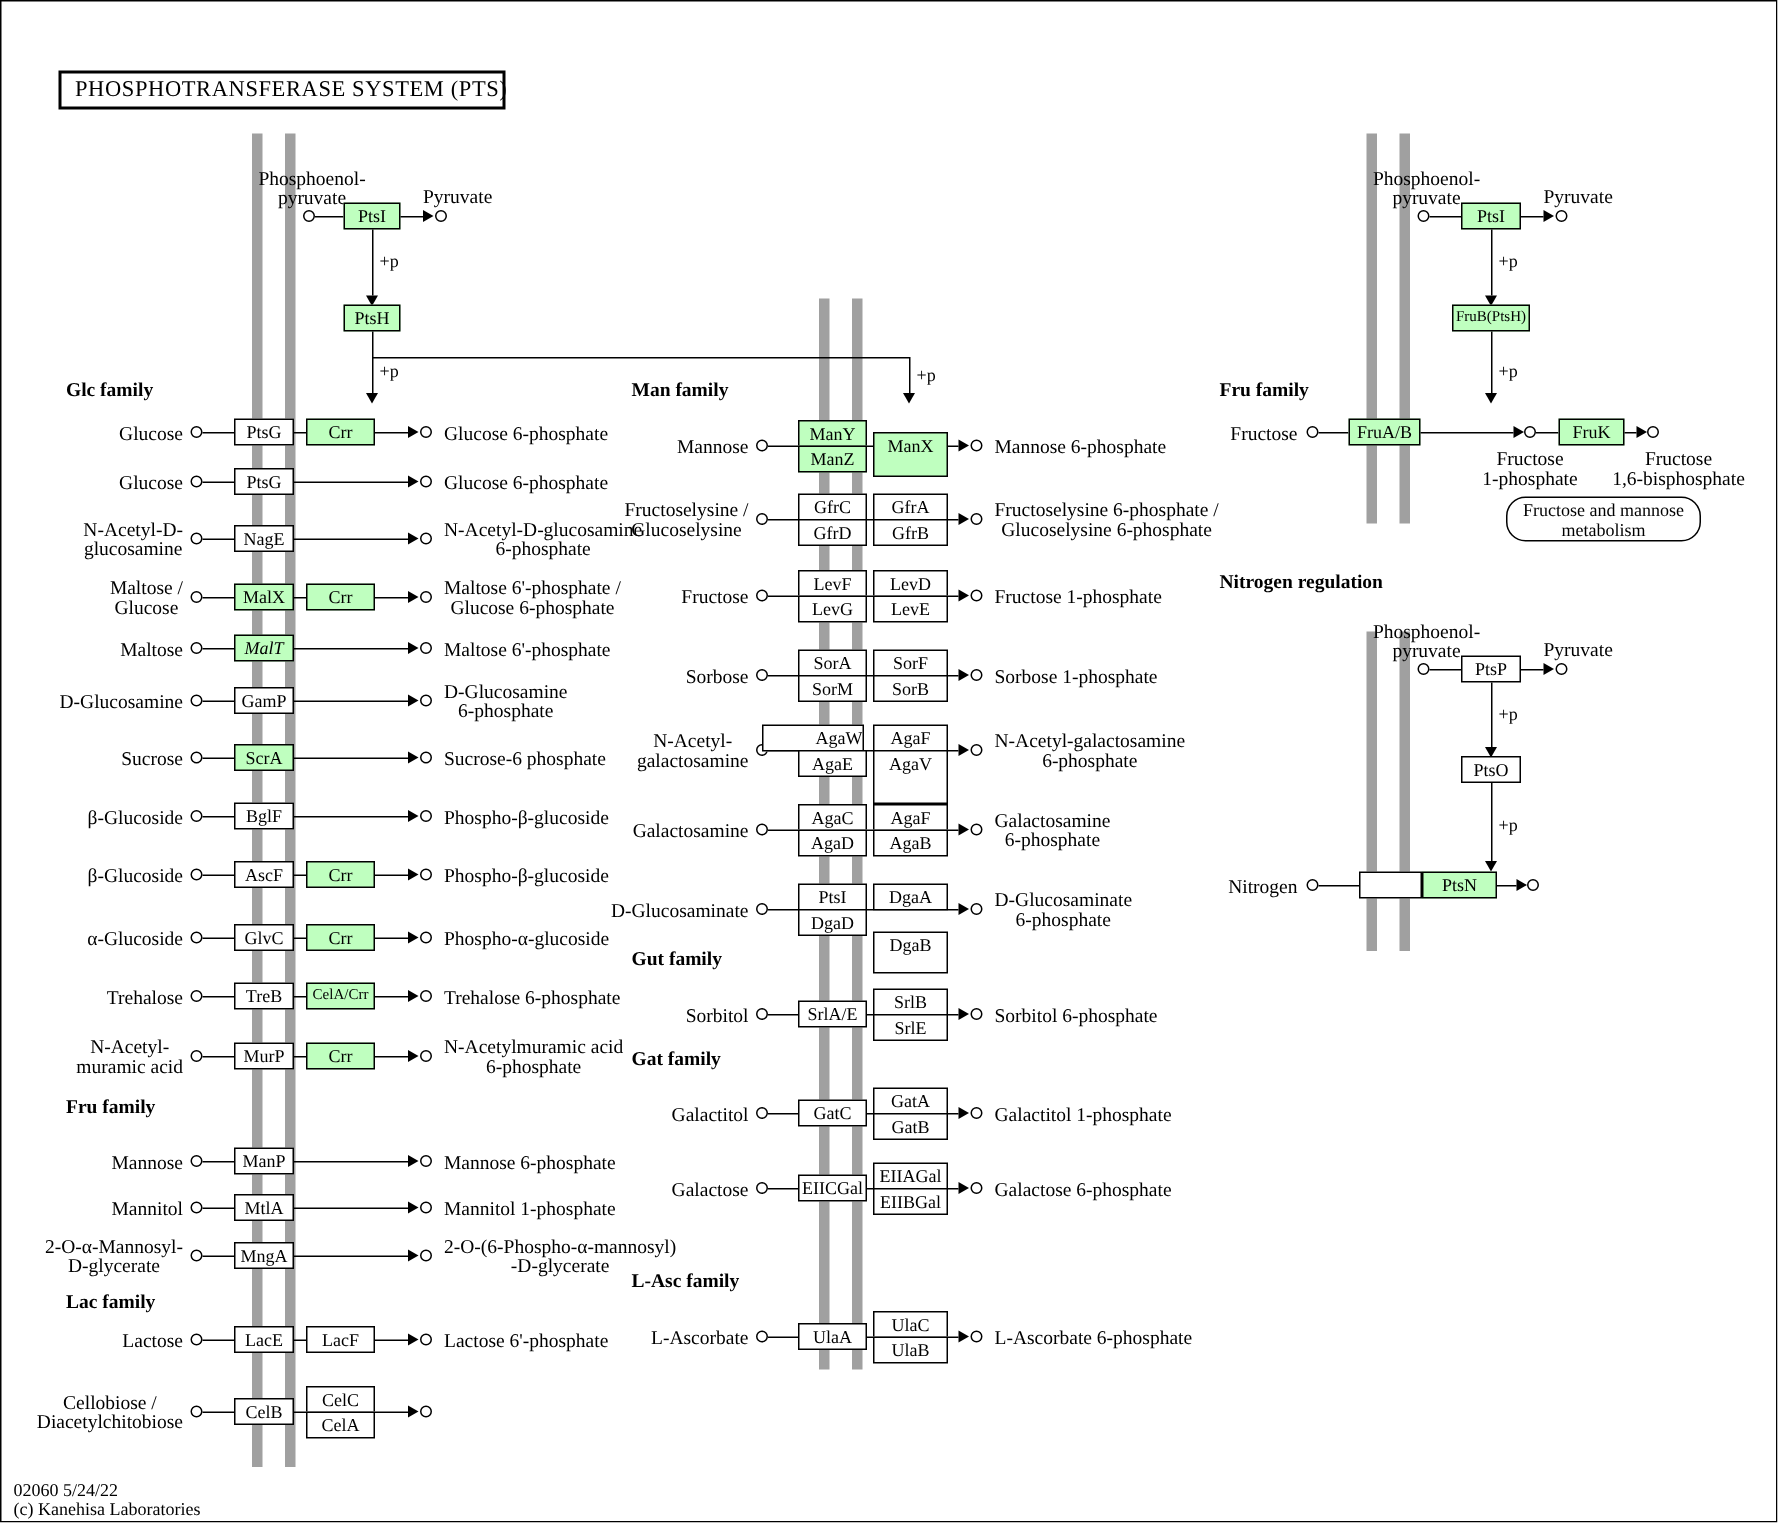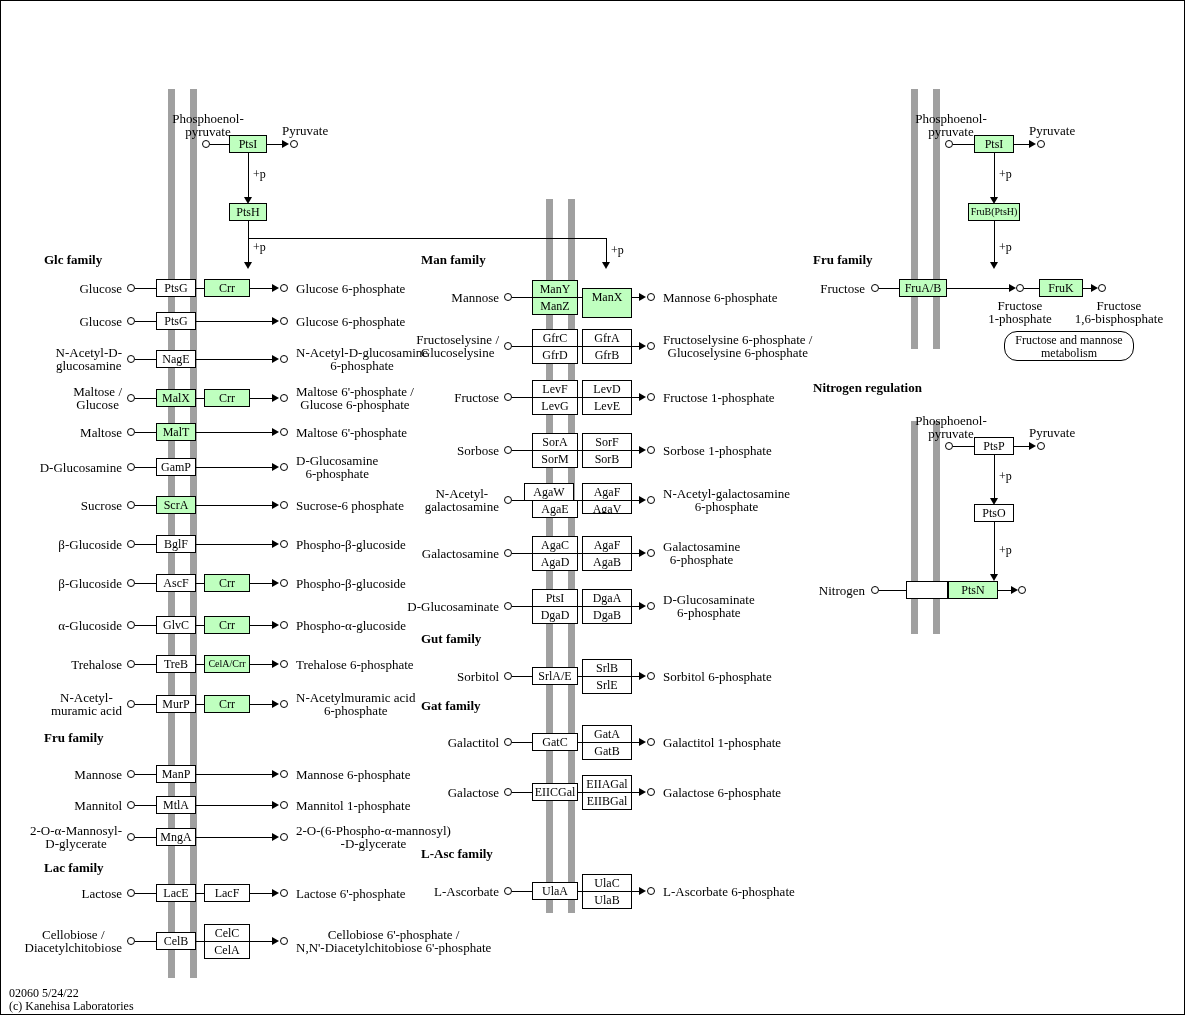--- a/index.html
+++ b/index.html
@@ -17,20 +17,23 @@
   .heading{position:absolute;font-size:13px;font-weight:bold;white-space:nowrap}
   .pp{position:absolute;font-size:12px;line-height:13px}
   .title-box{position:absolute;left:38px;top:46px;width:298px;height:26px;border:2px solid #000;font-size:15px;line-height:22px;padding-left:9px;letter-spacing:.4px;white-space:nowrap}
   .roundbox{position:absolute;border:1px solid #000;border-radius:13px;font-size:12px;line-height:13px;text-align:center;padding-top:2px;background:#fff}
   .footer{position:absolute;left:8px;top:986px;font-size:12px;line-height:13px}
 </style>
 </head>
 <body>
 
 <div id="canvas">
+  <div class="title-box">
+    <span>PHOSPHOTRANSFERASE SYSTEM (PTS)</span>
+  </div>
   <div class="footer">
     <div>02060 5/24/22</div>
     <div>(c) Kanehisa Laboratories</div>
   </div>
 <div class="mem" style="left: 167px; top: 88px; width: 7px; height: 889px;"></div>
     <div class="mem" style="left: 189px; top: 88px; width: 7px; height: 889px;"></div>
     <div class="mem" style="left: 545px; top: 198px; width: 7px; height: 714px;"></div>
     <div class="mem" style="left: 567px; top: 198px; width: 7px; height: 714px;"></div>
     <div class="mem" style="left: 910px; top: 88px; width: 7px; height: 260px;"></div>
     <div class="mem" style="left: 932px; top: 88px; width: 7px; height: 260px;"></div>
@@ -145,21 +148,21 @@
       <div>Maltose 6'-phosphate /</div>
       <div>Glucose 6-phosphate</div>
     </div>
     <div class="lbl" style="right: 1062px; top: 425px; text-align: right;">
       <div>Maltose</div>
     </div>
     <div class="circ" style="left: 126px; top: 427px;"></div>
     <div class="ln" style="left: 134px; top: 430.5px; width: 137px; height: 1px;"></div>
     <div class="arr-r" style="left: 271px; top: 427px;"></div>
     <div class="circ" style="left: 279px; top: 427px;"></div>
-    <div class="ebox green" style="left: 155px; top: 422px; width: 40px; height: 18px; line-height: 16px;">MalT</div>
+    <div class="ebox green" style="left: 155px; top: 422px; width: 40px; height: 18px; line-height: 16px; font-style: italic;">MalT</div>
     <div class="lbl" style="left: 295px; top: 425px; text-align: left;">
       <div>Maltose 6'-phosphate</div>
     </div>
     <div class="lbl" style="right: 1062px; top: 460px; text-align: right;">
       <div>D-Glucosamine</div>
     </div>
     <div class="circ" style="left: 126px; top: 462px;"></div>
     <div class="ln" style="left: 134px; top: 465.5px; width: 137px; height: 1px;"></div>
     <div class="arr-r" style="left: 271px; top: 462px;"></div>
     <div class="circ" style="left: 279px; top: 462px;"></div>
@@ -293,24 +296,20 @@
       <div>Cellobiose /</div>
       <div>Diacetylchitobiose</div>
     </div>
     <div class="circ" style="left: 126px; top: 936px;"></div>
     <div class="ln" style="left: 134px; top: 939.5px; width: 137px; height: 1px;"></div>
     <div class="arr-r" style="left: 271px; top: 936px;"></div>
     <div class="circ" style="left: 279px; top: 936px;"></div>
     <div class="ebox" style="left: 155px; top: 931px; width: 40px; height: 18px; line-height: 16px;">CelB</div>
     <div class="ebox" style="left: 203px; top: 923px; width: 46px; height: 18px; line-height: 16px;">CelC</div>
     <div class="ebox" style="left: 203px; top: 940px; width: 46px; height: 18px; line-height: 16px;">CelA</div>
-    <div class="lbl" style="left: 295px; top: 927px; text-align: center;">
-      <div>Cellobiose 6'-phosphate /</div>
-      <div>N,N'-Diacetylchitobiose 6'-phosphate</div>
-    </div>
     <div class="heading" style="left: 420px; top: 251px;">Man family</div>
     <div class="lbl" style="right: 685px; top: 290px; text-align: right;">
       <div>Mannose</div>
     </div>
     <div class="circ" style="left: 503px; top: 292px;"></div>
     <div class="ln" style="left: 511px; top: 295.5px; width: 127px; height: 1px;"></div>
     <div class="arr-r" style="left: 638px; top: 292px;"></div>
     <div class="circ" style="left: 646px; top: 292px;"></div>
     <div class="ebox green" style="left: 531px; top: 279px; width: 46px; height: 18px; line-height: 16px;">ManY</div>
     <div class="ebox green" style="left: 531px; top: 296px; width: 46px; height: 18px; line-height: 16px;">ManZ</div>
@@ -363,24 +362,24 @@
       <div>Sorbose 1-phosphate</div>
     </div>
     <div class="lbl" style="right: 685px; top: 486px; text-align: center;">
       <div>N-Acetyl-</div>
       <div>galactosamine</div>
     </div>
     <div class="circ" style="left: 503px; top: 495px;"></div>
     <div class="ln" style="left: 511px; top: 498.5px; width: 127px; height: 1px;"></div>
     <div class="arr-r" style="left: 638px; top: 495px;"></div>
     <div class="circ" style="left: 646px; top: 495px;"></div>
-    <div class="ebox" style="left: 523px; top: 482px; width: 50px; height: 18px; line-height: 16px;">AgaW</div>
+    <div class="ebox" style="left: 507px; top: 482px; width: 68px; height: 18px; line-height: 16px; text-align: right;">AgaW</div>
     <div class="ebox" style="left: 531px; top: 499px; width: 46px; height: 18px; line-height: 16px;">AgaE</div>
     <div class="ebox" style="left: 581px; top: 482px; width: 50px; height: 18px; line-height: 16px;">AgaF</div>
-    <div class="ebox" style="left: 581px; top: 499px; width: 50px; height: 14px; line-height: 16px;">AgaV</div>
+    <div class="ebox" style="left: 581px; top: 499px; width: 50px; height: 36px; line-height: 16px;">AgaV</div>
     <div class="lbl" style="left: 662px; top: 486px; text-align: center;">
       <div>N-Acetyl-galactosamine</div>
       <div>6-phosphate</div>
     </div>
     <div class="lbl" style="right: 685px; top: 546px; text-align: right;">
       <div>Galactosamine</div>
     </div>
     <div class="circ" style="left: 503px; top: 548px;"></div>
     <div class="ln" style="left: 511px; top: 551.5px; width: 127px; height: 1px;"></div>
     <div class="arr-r" style="left: 638px; top: 548px;"></div>
@@ -396,21 +395,21 @@
     <div class="lbl" style="right: 685px; top: 599px; text-align: right;">
       <div>D-Glucosaminate</div>
     </div>
     <div class="circ" style="left: 503px; top: 601px;"></div>
     <div class="ln" style="left: 511px; top: 604.5px; width: 127px; height: 1px;"></div>
     <div class="arr-r" style="left: 638px; top: 601px;"></div>
     <div class="circ" style="left: 646px; top: 601px;"></div>
     <div class="ebox" style="left: 531px; top: 588px; width: 46px; height: 18px; line-height: 16px;">PtsI</div>
     <div class="ebox" style="left: 531px; top: 605px; width: 46px; height: 18px; line-height: 16px;">DgaD</div>
     <div class="ebox" style="left: 581px; top: 588px; width: 50px; height: 18px; line-height: 16px;">DgaA</div>
-    <div class="ebox" style="left: 581px; top: 605px; width: 50px; height: 18px; line-height: 16px;">DgaB</div>
+    <div class="ebox" style="left: 581px; top: 620px; width: 50px; height: 28px; line-height: 16px;">DgaB</div>
     <div class="lbl" style="left: 662px; top: 592px; text-align: center;">
       <div>D-Glucosaminate</div>
       <div>6-phosphate</div>
     </div>
     <div class="heading" style="left: 420px; top: 630px;">Gut family</div>
     <div class="lbl" style="right: 685px; top: 669px; text-align: right;">
       <div>Sorbitol</div>
     </div>
     <div class="circ" style="left: 503px; top: 671px;"></div>
     <div class="ln" style="left: 511px; top: 674.5px; width: 127px; height: 1px;"></div>

